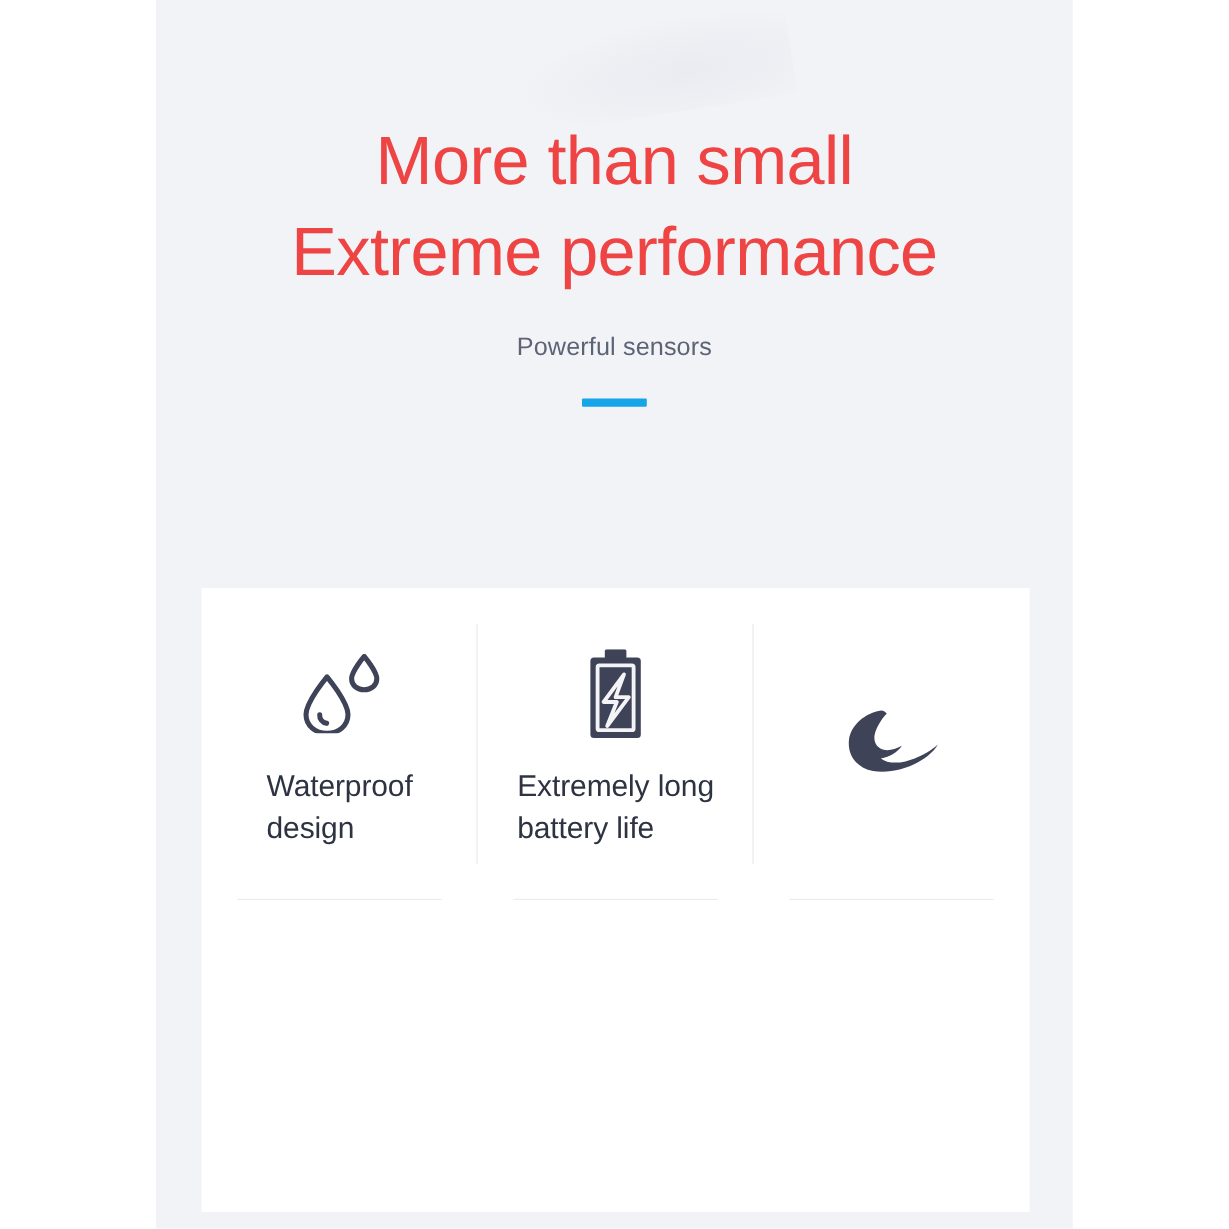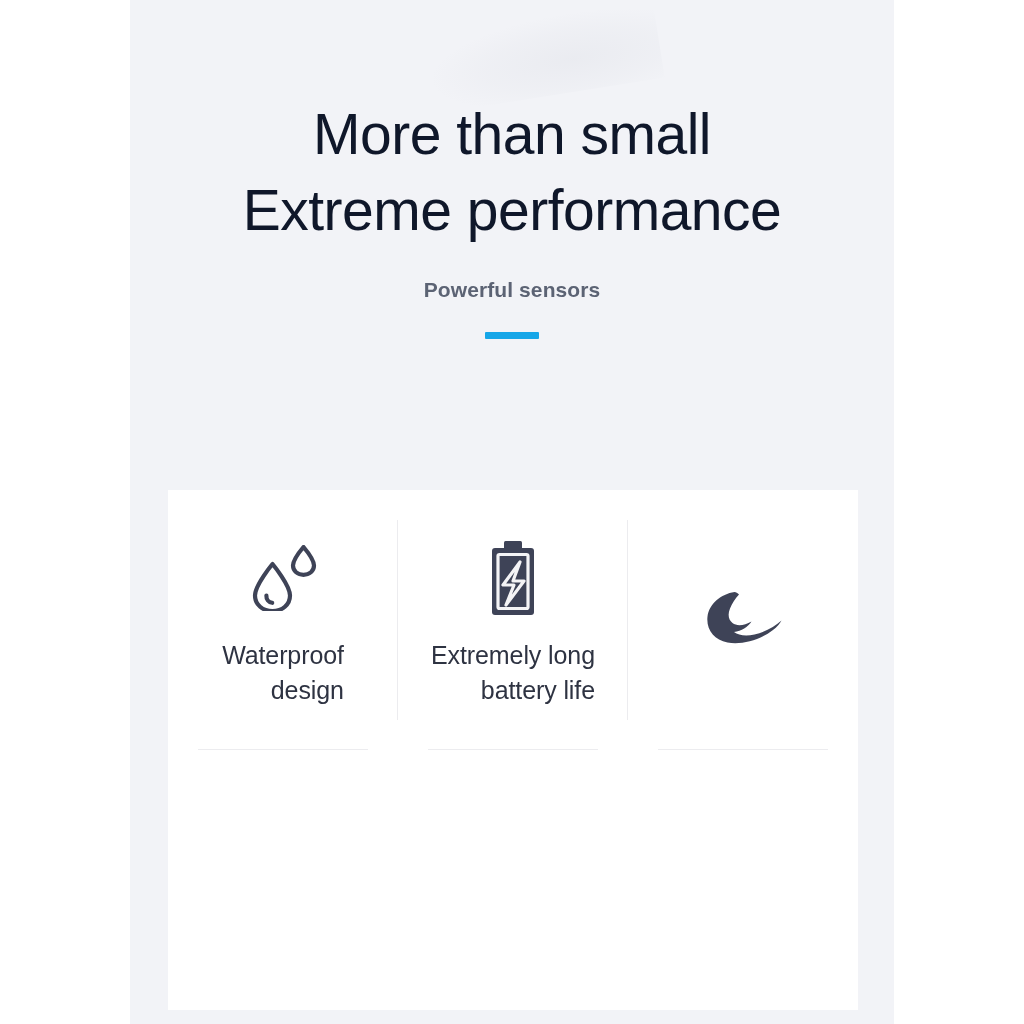--- a/index.html
+++ b/index.html
@@ -40,32 +40,32 @@
 
   
   #hero {
     position: absolute;
     left: 130px;
     top: 96px;
     width: 764px;
     text-align: center;
   }
   .hero-line {
-    color: #0f172a;
+    color: #ef4444;
     font-size: 57px;
     font-weight: 300;
     letter-spacing: -0.5px;
     line-height: 76px;
     white-space: nowrap;
   }
   #hero-sub {
     margin-top: 30px;
     color: #5c6374;
     font-size: 21px;
-    font-weight: 700;
+    font-weight: 400;
     letter-spacing: 0.1px;
   }
   #accent-bar {
     margin: 30px auto 0 auto;
     width: 54px;
     height: 7px;
     background: #16a6e8;
     border-radius: 1px;
   }
 
@@ -122,21 +122,21 @@
     justify-content: center;
   }
   .row2 .icon-wrap { height: 78px; }
 
   .feat-label {
     margin-top: 15px;
     color: #2e3342;
     font-size: 25px;
     font-weight: 400;
     line-height: 35px;
-    text-align: right;
+    text-align: left;
     letter-spacing: -0.1px;
     white-space: pre-line;
   }
 
   svg { display: block; }
 </style>
 </head>
 <body>
 
 <div id="page">

